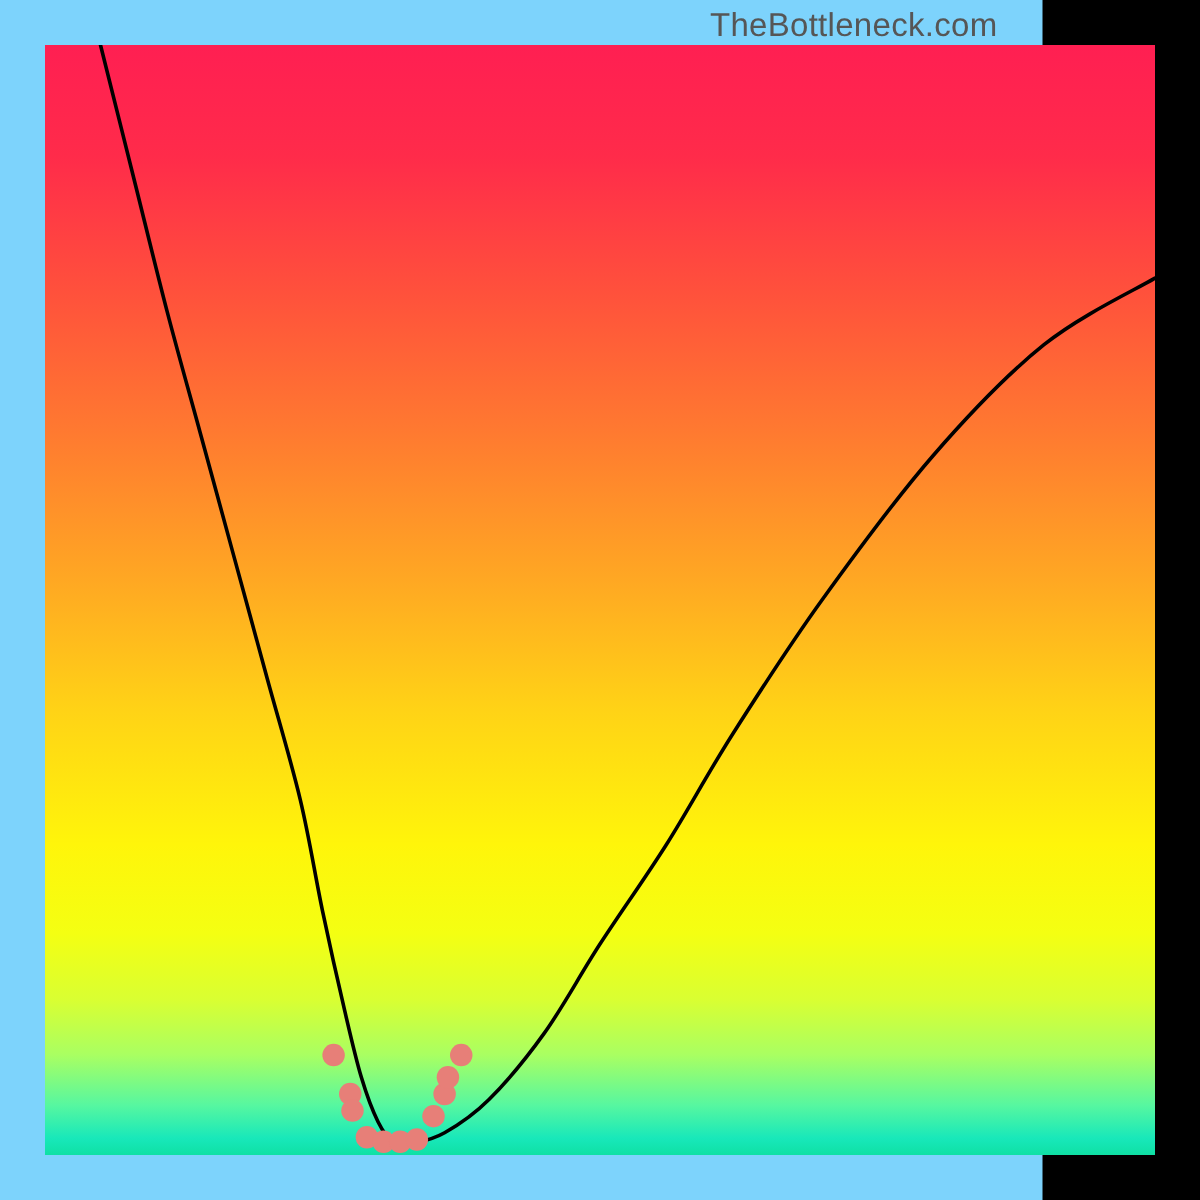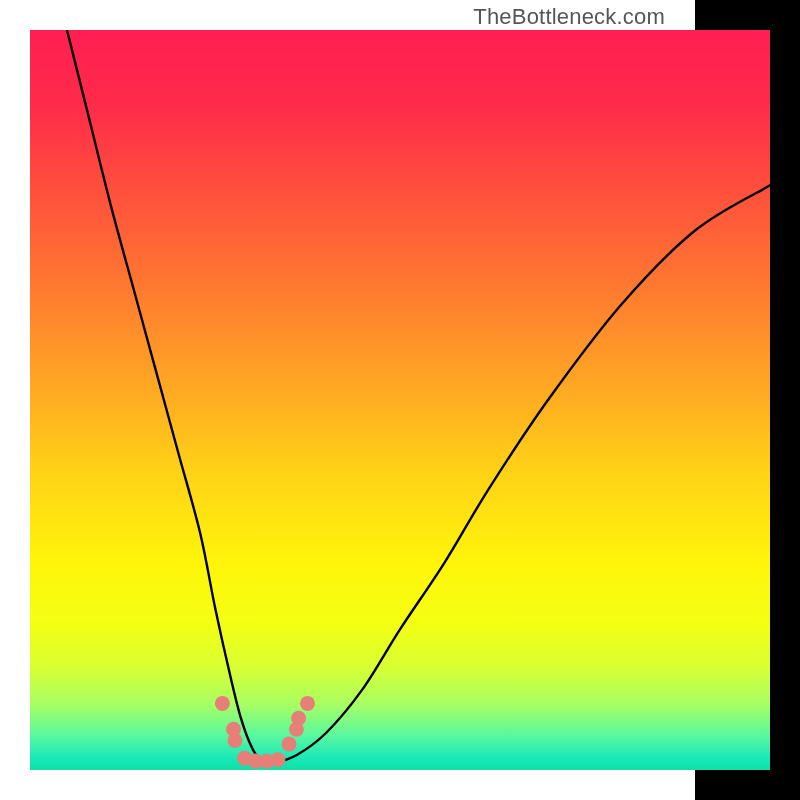--- a/index.html
+++ b/index.html
@@ -9,21 +9,21 @@
     height: 800px;
     background: #000;
     overflow: hidden;
   }
   .frame {
     position: absolute;
     left: 0;
     top: 0;
     width: 695px;
     height: 800px;
-    background: #ffffff;
+    background: #7dd3fc;
   }
   .plot {
     position: absolute;
     left: 30px;
     top: 30px;
     width: 740px;
     height: 740px;
     overflow: hidden;
   }
   .gradient {

